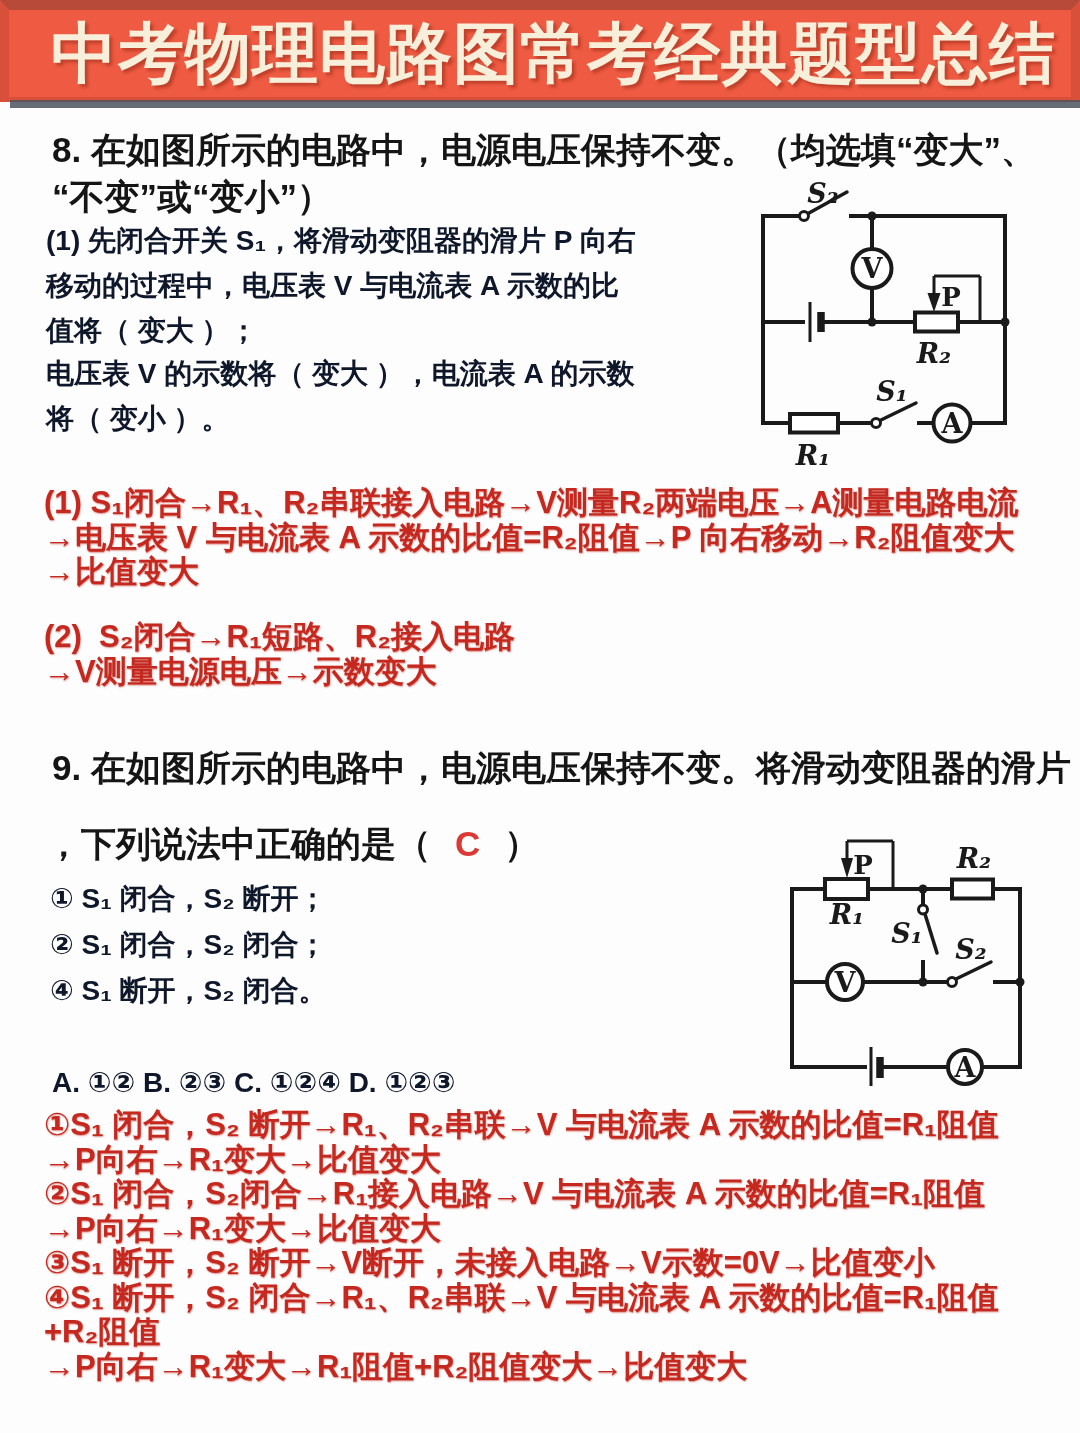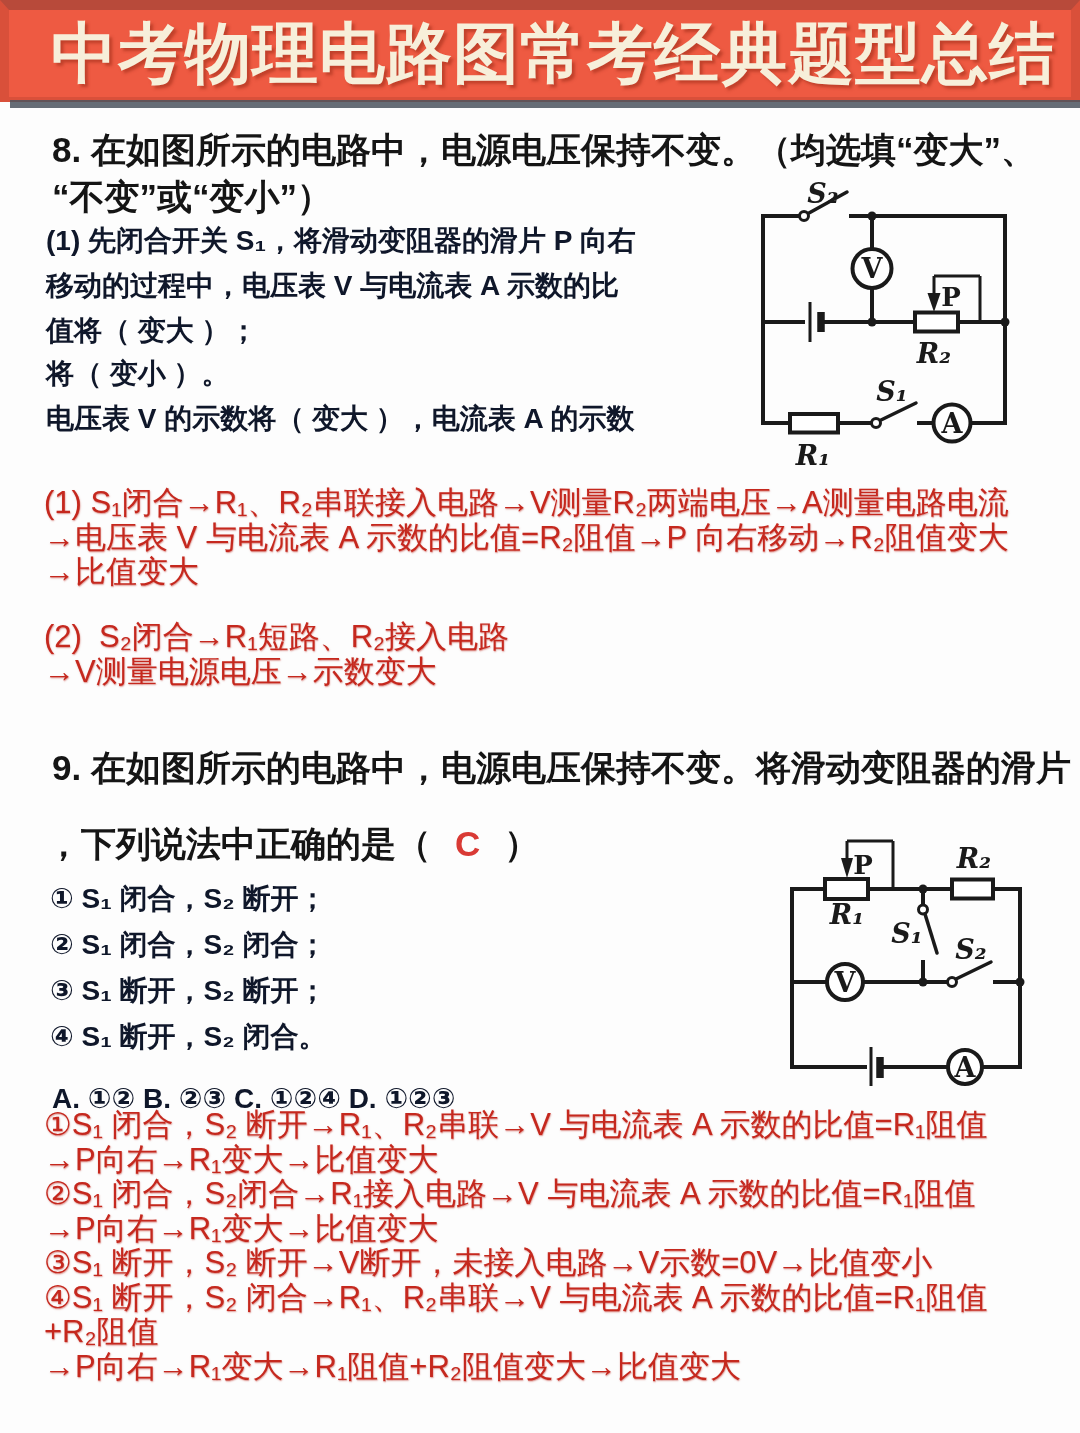--- a/index.html
+++ b/index.html
@@ -18,21 +18,21 @@
     font-size:66px;font-weight:700;color:#f7efda;letter-spacing:1px;white-space:nowrap;
     text-shadow:3px 3px 3px rgba(150,40,20,.5);
   }
   .banner-shadow{position:absolute;top:100px;left:10px;width:1070px;height:8px;background:#4b545e;opacity:.85;}
   
   .blk{position:absolute;white-space:pre;}
   .blk .ln{white-space:pre;}
   .stem{font-size:35px;font-weight:700;line-height:47px;color:#151515;}
   .body{font-size:28px;font-weight:700;line-height:45px;color:#0f172a;}
   .opts{line-height:46px;}
-  .red{font-size:31px;font-weight:400;line-height:34.5px;color:#c5281e;
+  .red{font-size:31px;font-weight:700;line-height:34.5px;color:#c5281e;
        text-shadow:.5px .5px 1.5px rgba(185,35,25,.5);}
   .ansC{color:#d93a35;margin:0 24px;font-weight:700;}
   
   .circuit{position:absolute;}
   .circuit .wire{stroke:#1a1a1a;stroke-width:4;fill:none;stroke-linecap:square;}
   .circuit .thin{stroke:#1a1a1a;stroke-width:3;fill:none;stroke-linecap:butt;}
   .circuit .thick{stroke:#1a1a1a;stroke-width:7.5;fill:none;stroke-linecap:butt;}
   .circuit .blade{stroke:#1a1a1a;stroke-width:3.5;fill:none;stroke-linecap:round;}
   .circuit .contact{fill:#ffffff;stroke:#1a1a1a;stroke-width:3;}
   .circuit .dot{fill:#1a1a1a;stroke:none;}
@@ -49,21 +49,21 @@
 
 <div class="page">
 
   <header class="banner">
     <div class="banner-title">中考物理电路图常考经典题型总结</div>
   </header>
   <div class="banner-shadow"></div>
 
   <section class="blk stem" style="top:126px;left:52px;"><div class="ln">8. 在如图所示的电路中，电源电压保持不变。（均选填“变大”、</div><div class="ln">“不变”或“变小”）</div></section>
   <section class="blk body" style="top:218px;left:46px;"><div class="ln">(1) 先闭合开关 S₁，将滑动变阻器的滑片 P 向右</div><div class="ln">移动的过程中，电压表 V 与电流表 A 示数的比</div><div class="ln">值将（ 变大 ）；</div></section>
-  <section class="blk body" style="top:351px;left:46px;"><div class="ln">将（ 变小 ）。</div><div class="ln">电压表 V 的示数将（ 变大 ），电流表 A 的示数</div></section>
+  <section class="blk body" style="top:351px;left:46px;"><div class="ln">电压表 V 的示数将（ 变大 ），电流表 A 的示数</div><div class="ln">将（ 变小 ）。</div></section>
   <section class="blk red" style="top:486px;left:44px;"><div class="ln">(1) S₁闭合→R₁、R₂串联接入电路→V测量R₂两端电压→A测量电路电流</div><div class="ln">→电压表 V 与电流表 A 示数的比值=R₂阻值→P 向右移动→R₂阻值变大</div><div class="ln">→比值变大</div></section>
   <section class="blk red" style="top:620px;left:44px;"><div class="ln">(2)  S₂闭合→R₁短路、R₂接入电路</div><div class="ln">→V测量电源电压→示数变大</div></section>
 
   <svg class="circuit" style="left:755px;top:165px;" width="262" height="312" viewBox="0 0 262 312">
     <g>
       <path class="wire" d="M8 51 V258"></path>
       <path class="wire" d="M250 51 V258"></path>
       <path class="wire" d="M8 51 H44"></path>
       <path class="wire" d="M96 51 H250"></path>
       <path class="wire" d="M8 157 H48"></path>
@@ -110,22 +110,22 @@
     </g>
     <text class="lbl" x="137" y="236">S₁</text>
     <g>
       <circle class="meter" cx="197" cy="258" r="18.5"></circle>
       <text class="meter-letter" x="197" y="268">A</text>
     </g>
   </svg>
 
   <section class="blk stem" style="top:744px;left:52px;"><div class="ln">9. 在如图所示的电路中，电源电压保持不变。将滑动变阻器的滑片</div></section>
   <div class="blk stem" style="top:820px;left:46px;"><span>，下列说法中正确的是（</span><span class="ansC">C</span><span>）</span></div>
-  <section class="blk body opts" style="top:876px;left:50px;"><div class="ln">① S₁ 闭合，S₂ 断开；</div><div class="ln">② S₁ 闭合，S₂ 闭合；</div><div class="ln">③ S₁ 断开，S₂ 断开；</div><div class="ln">④ S₁ 断开，S₂ 闭合。</div></section>
-  <div class="blk body" style="top:1060px;left:52px;margin-top:16px;">A. ①② B. ②③ C. ①②④ D. ①②③</div>
+  <section class="blk body opts" style="top:876px;left:50px;"><div class="ln">① S₁ 闭合，S₂ 断开；</div><div class="ln">② S₁ 闭合，S₂ 闭合；</div><div class="ln">④ S₁ 断开，S₂ 闭合。</div></section>
+  <div class="blk body" style="top:1060px;left:52px;">A. ①② B. ②③ C. ①②④ D. ①②③</div>
   <section class="blk red" style="top:1108px;left:44px;"><div class="ln">①S₁ 闭合，S₂ 断开→R₁、R₂串联→V 与电流表 A 示数的比值=R₁阻值</div><div class="ln">→P向右→R₁变大→比值变大</div><div class="ln">②S₁ 闭合，S₂闭合→R₁接入电路→V 与电流表 A 示数的比值=R₁阻值</div><div class="ln">→P向右→R₁变大→比值变大</div><div class="ln">③S₁ 断开，S₂ 断开→V断开，未接入电路→V示数=0V→比值变小</div><div class="ln">④S₁ 断开，S₂ 闭合→R₁、R₂串联→V 与电流表 A 示数的比值=R₁阻值</div><div class="ln">+R₂阻值</div><div class="ln">→P向右→R₁变大→R₁阻值+R₂阻值变大→比值变大</div></section>
 
   <svg class="circuit" style="left:785px;top:833px;" width="240" height="258" viewBox="0 0 240 258">
     <g>
       <path class="wire" d="M7 56 V234"></path>
       <path class="wire" d="M235 56 V234"></path>
       <path class="wire" d="M7 56 H40"></path>
       <path class="wire" d="M83 56 H167"></path>
       <path class="wire" d="M208 56 H235"></path>
       <path class="wire" d="M7 149 H42"></path>

